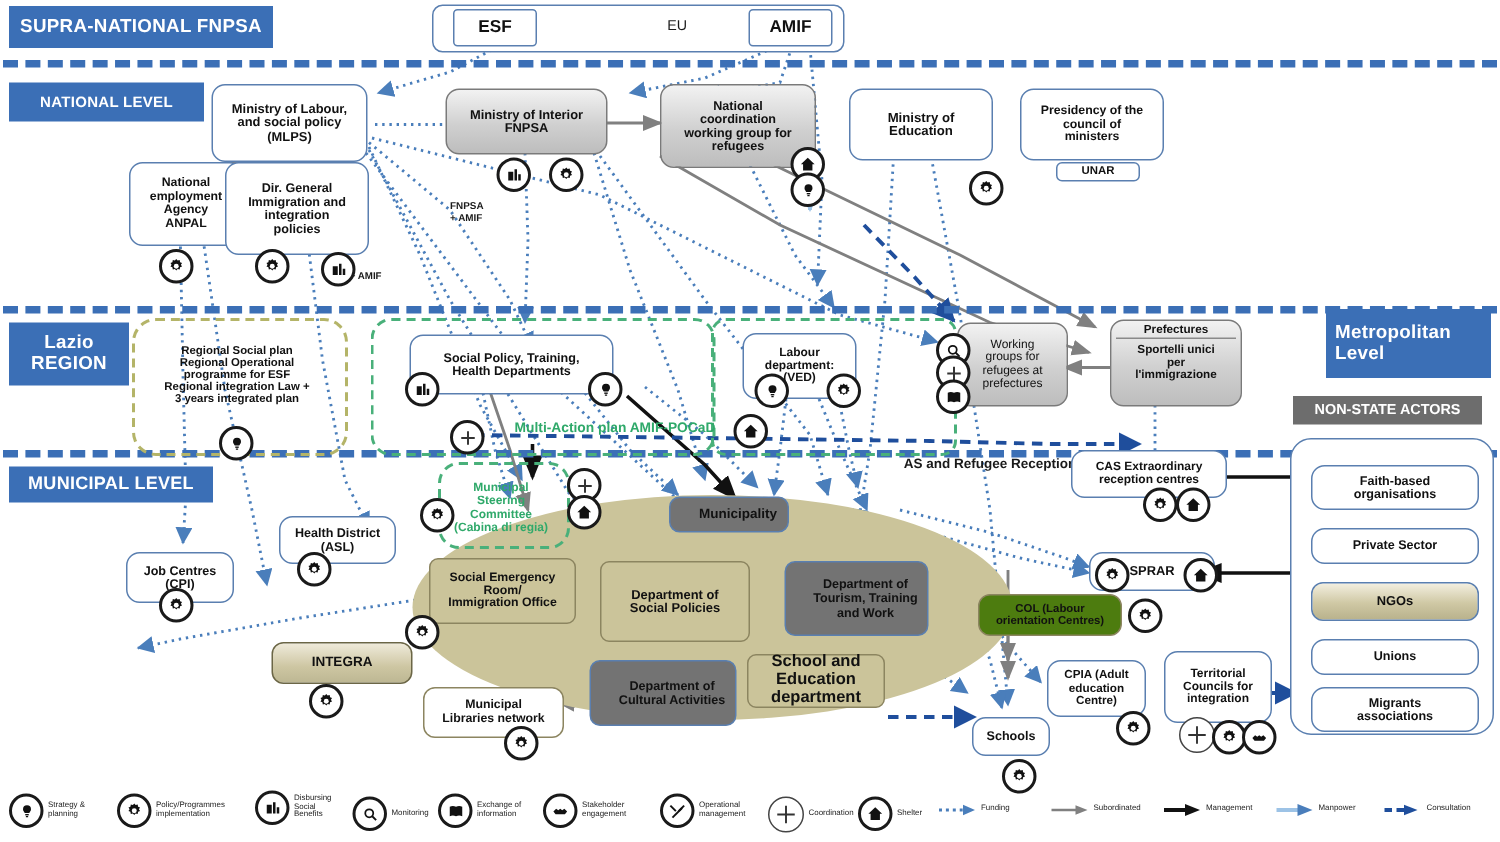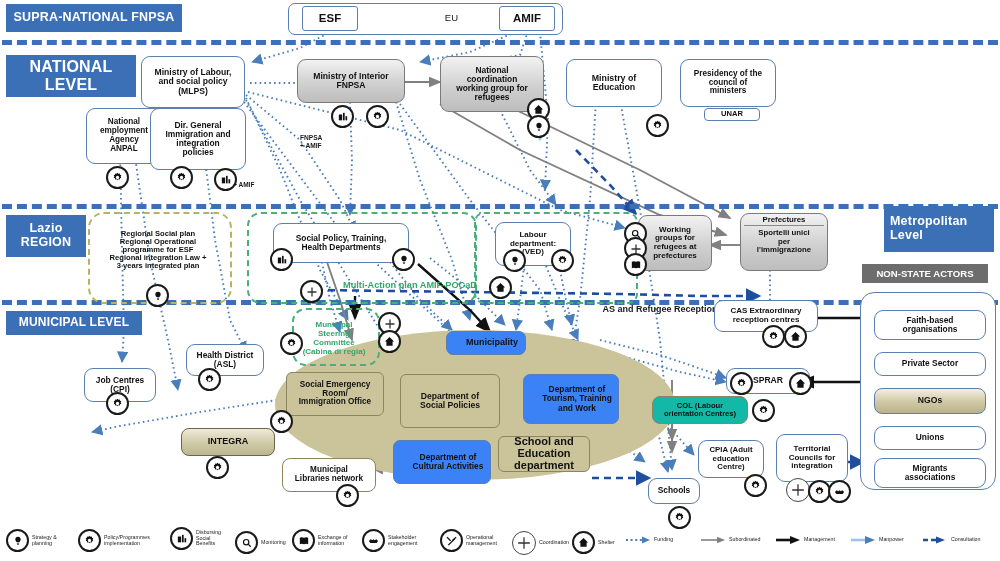--- a/index.html
+++ b/index.html
@@ -10,22 +10,22 @@
   .lvl-band{position:absolute;background:#3b6fb6;color:#fff;font-weight:bold;letter-spacing:.2px;
             display:flex;align-items:center;justify-content:center;text-align:center;line-height:1.1;}
   .dashline{position:absolute;height:0;border-top:5px dashed #3b6fb6;}
 
   .node{position:absolute;box-sizing:border-box;display:flex;align-items:center;justify-content:center;
         text-align:center;line-height:1.08;color:#111;padding:2px 3px;}
   .n-white{background:#ffffff;border:1.4px solid #5a7fb0;border-radius:9px;}
   .n-grey{background:linear-gradient(180deg,#f2f2f2 0%,#d0d0d0 55%,#bdbdbd 100%);
           border:1.4px solid #7a7a7a;border-radius:9px;}
   .n-khaki{background:#cbc49a;border:1.6px solid #8c8560;border-radius:6px;}
-  .n-khaki-blue{background:#3b82f6;border:1.8px solid #5a7fb0;border-radius:7px;padding-left:15px;}
-  .n-khaki-lite{background:#14b8a6;border:1.4px solid #8c8560;border-radius:8px;text-align:center;}
+  .n-khaki-blue{background:#737373;border:1.8px solid #5a7fb0;border-radius:7px;padding-left:15px;}
+  .n-khaki-lite{background:#4d7c0f;border:1.4px solid #8c8560;border-radius:8px;text-align:center;}
   .n-integra{background:linear-gradient(180deg,#efeada 0%,#cdc6a2 60%,#bdb793 100%);
              border:1.6px solid #6b6646;border-radius:8px;margin-left:31px;}
   .n-ngos{background:linear-gradient(180deg,#f3efe0 0%,#cfc8a4 55%,#b9b28c 100%);
           border:1.4px solid #5a7fb0;border-radius:8px;}
   .n-plain{background:#ffffff;border:1.4px solid #8c8560;border-radius:8px;}
   .n-thin{background:#ffffff;border:1.2px solid #5a7fb0;border-radius:4px;}
 
   .dash-green{position:absolute;border:2px dashed #49b07a;border-radius:14px;background:transparent;}
   .dash-olive{position:absolute;border:2px dashed #b4b468;border-radius:16px;background:transparent;}
   .dash-green-d{position:absolute;border:2px dashed #49b07a;border-radius:10px;background:transparent;}
@@ -155,21 +155,21 @@
     <g stroke="#9dc3e6" stroke-width="2.6" fill="none" marker-end="url(#ah-ltblue)">
       <path d="M540,120 L540,140"></path>
     </g>
   </svg>
 
   <div class="lvl-band" style="left:6px;top:4px;width:176px;height:28px;font-size:12.5px;">
     <span>SUPRA-NATIONAL FNPSA</span>
   </div>
   <div class="dashline" style="left:2px;top:40px;width:996px;"></div>
 
-  <div class="lvl-band" style="left:6px;top:55px;width:130px;height:42px;font-size:16px;">
+  <div class="lvl-band" style="left:6px;top:55px;width:130px;height:26px;font-size:10px;">
     <span>NATIONAL LEVEL</span>
   </div>
 
   <div class="dashline" style="left:2px;top:204px;width:996px;"></div>
 
   <div class="lvl-band" style="left:6px;top:215px;width:80px;height:42px;font-size:12.5px;white-space:pre-line;">
     <span>Lazio
 REGION</span>
   </div>
 
@@ -273,21 +273,21 @@
   <div class="node n-white" style="left:495px;top:222px;width:76px;height:44px;font-size:8px;font-weight:bold;white-space:pre-line;">
     <span>Labour
 department:
 (VED)</span>
   </div>
 
   <div class="greentext" style="left:320px;top:280px;width:180px;font-size:9.2px;text-align:center;">
     <span>Multi-Action plan AMIF-POCaD</span>
   </div>
 
-  <div class="node n-grey" style="left:638px;top:215px;width:74px;height:56px;font-size:8px;font-weight:bold;white-space:pre-line;">
+  <div class="node n-grey" style="left:638px;top:215px;width:74px;height:56px;font-size:8px;font-weight:normal;white-space:pre-line;">
     <span>Working
 groups for
 refugees at
 prefectures</span>
   </div>
 
   <div class="node n-grey" style="left:740px;top:213px;width:88px;height:58px;font-size:7.8px;font-weight:bold;white-space:pre-line;
               flex-direction:column;justify-content:flex-start;padding-top:2px;">
     <span style="display:block;border-bottom:1px solid #8a8a8a;width:100%;padding-bottom:1px;">Prefectures</span>
     <span style="display:block;padding-top:3px;">Sportelli unici

